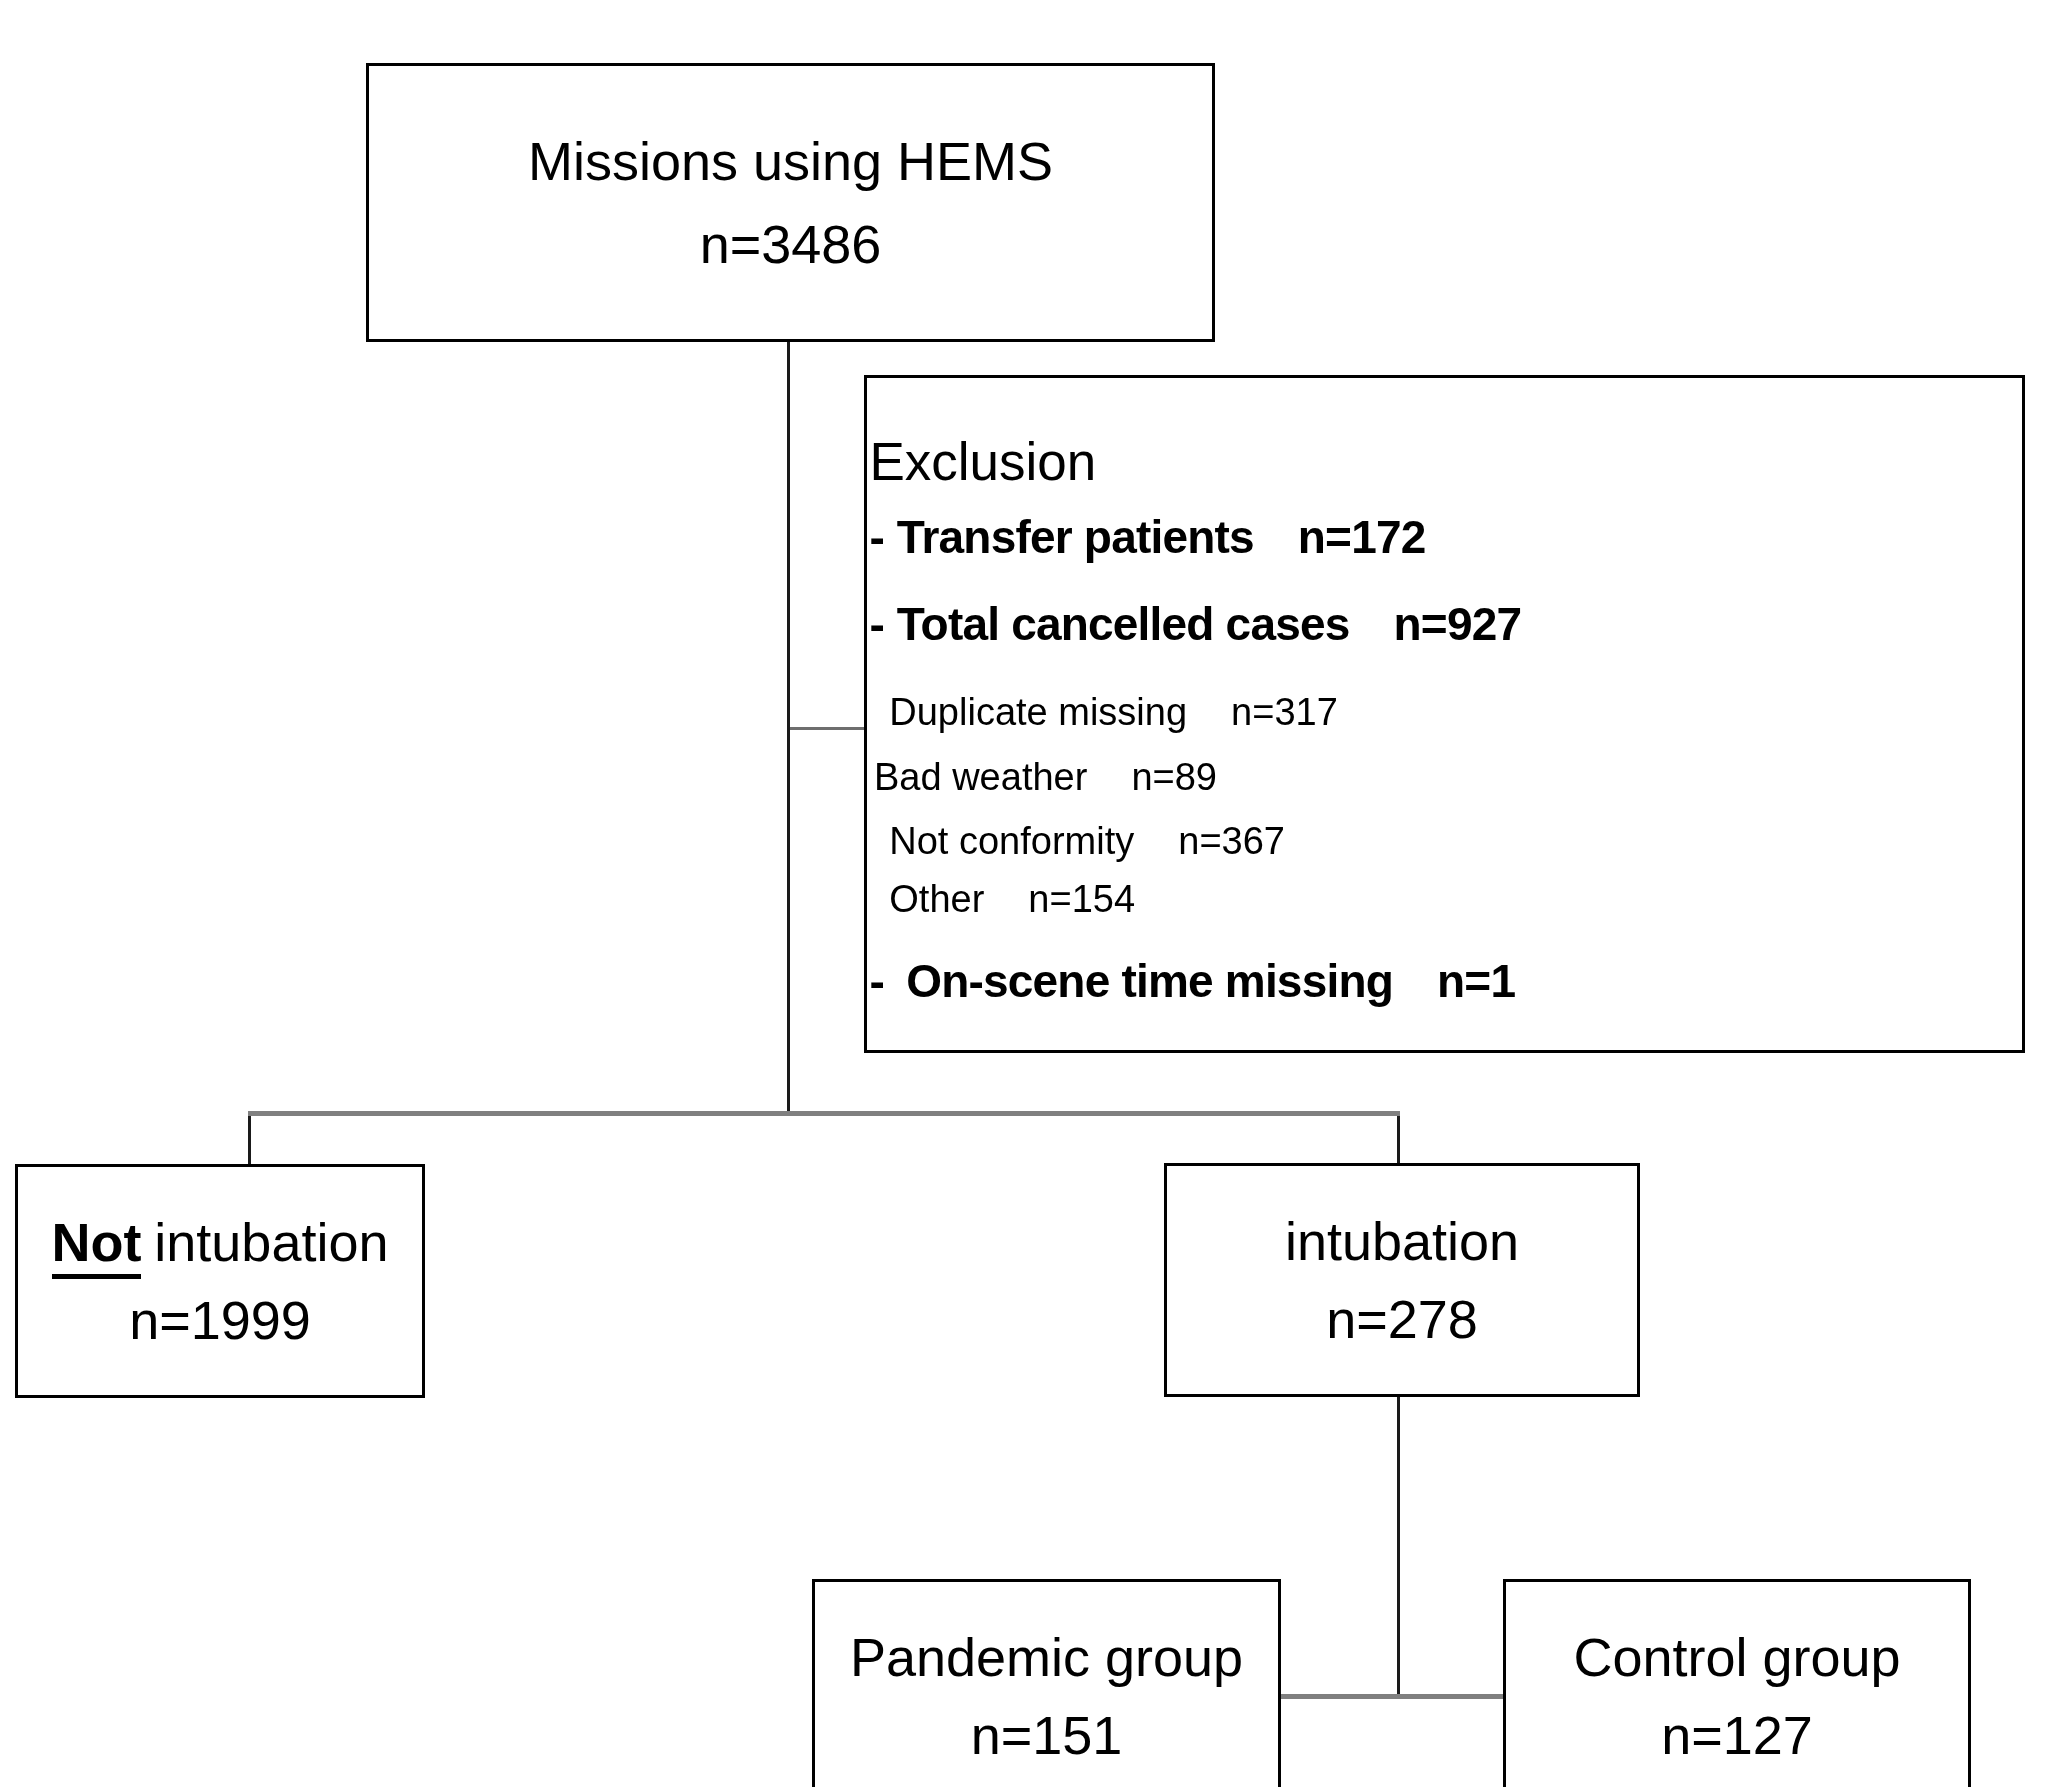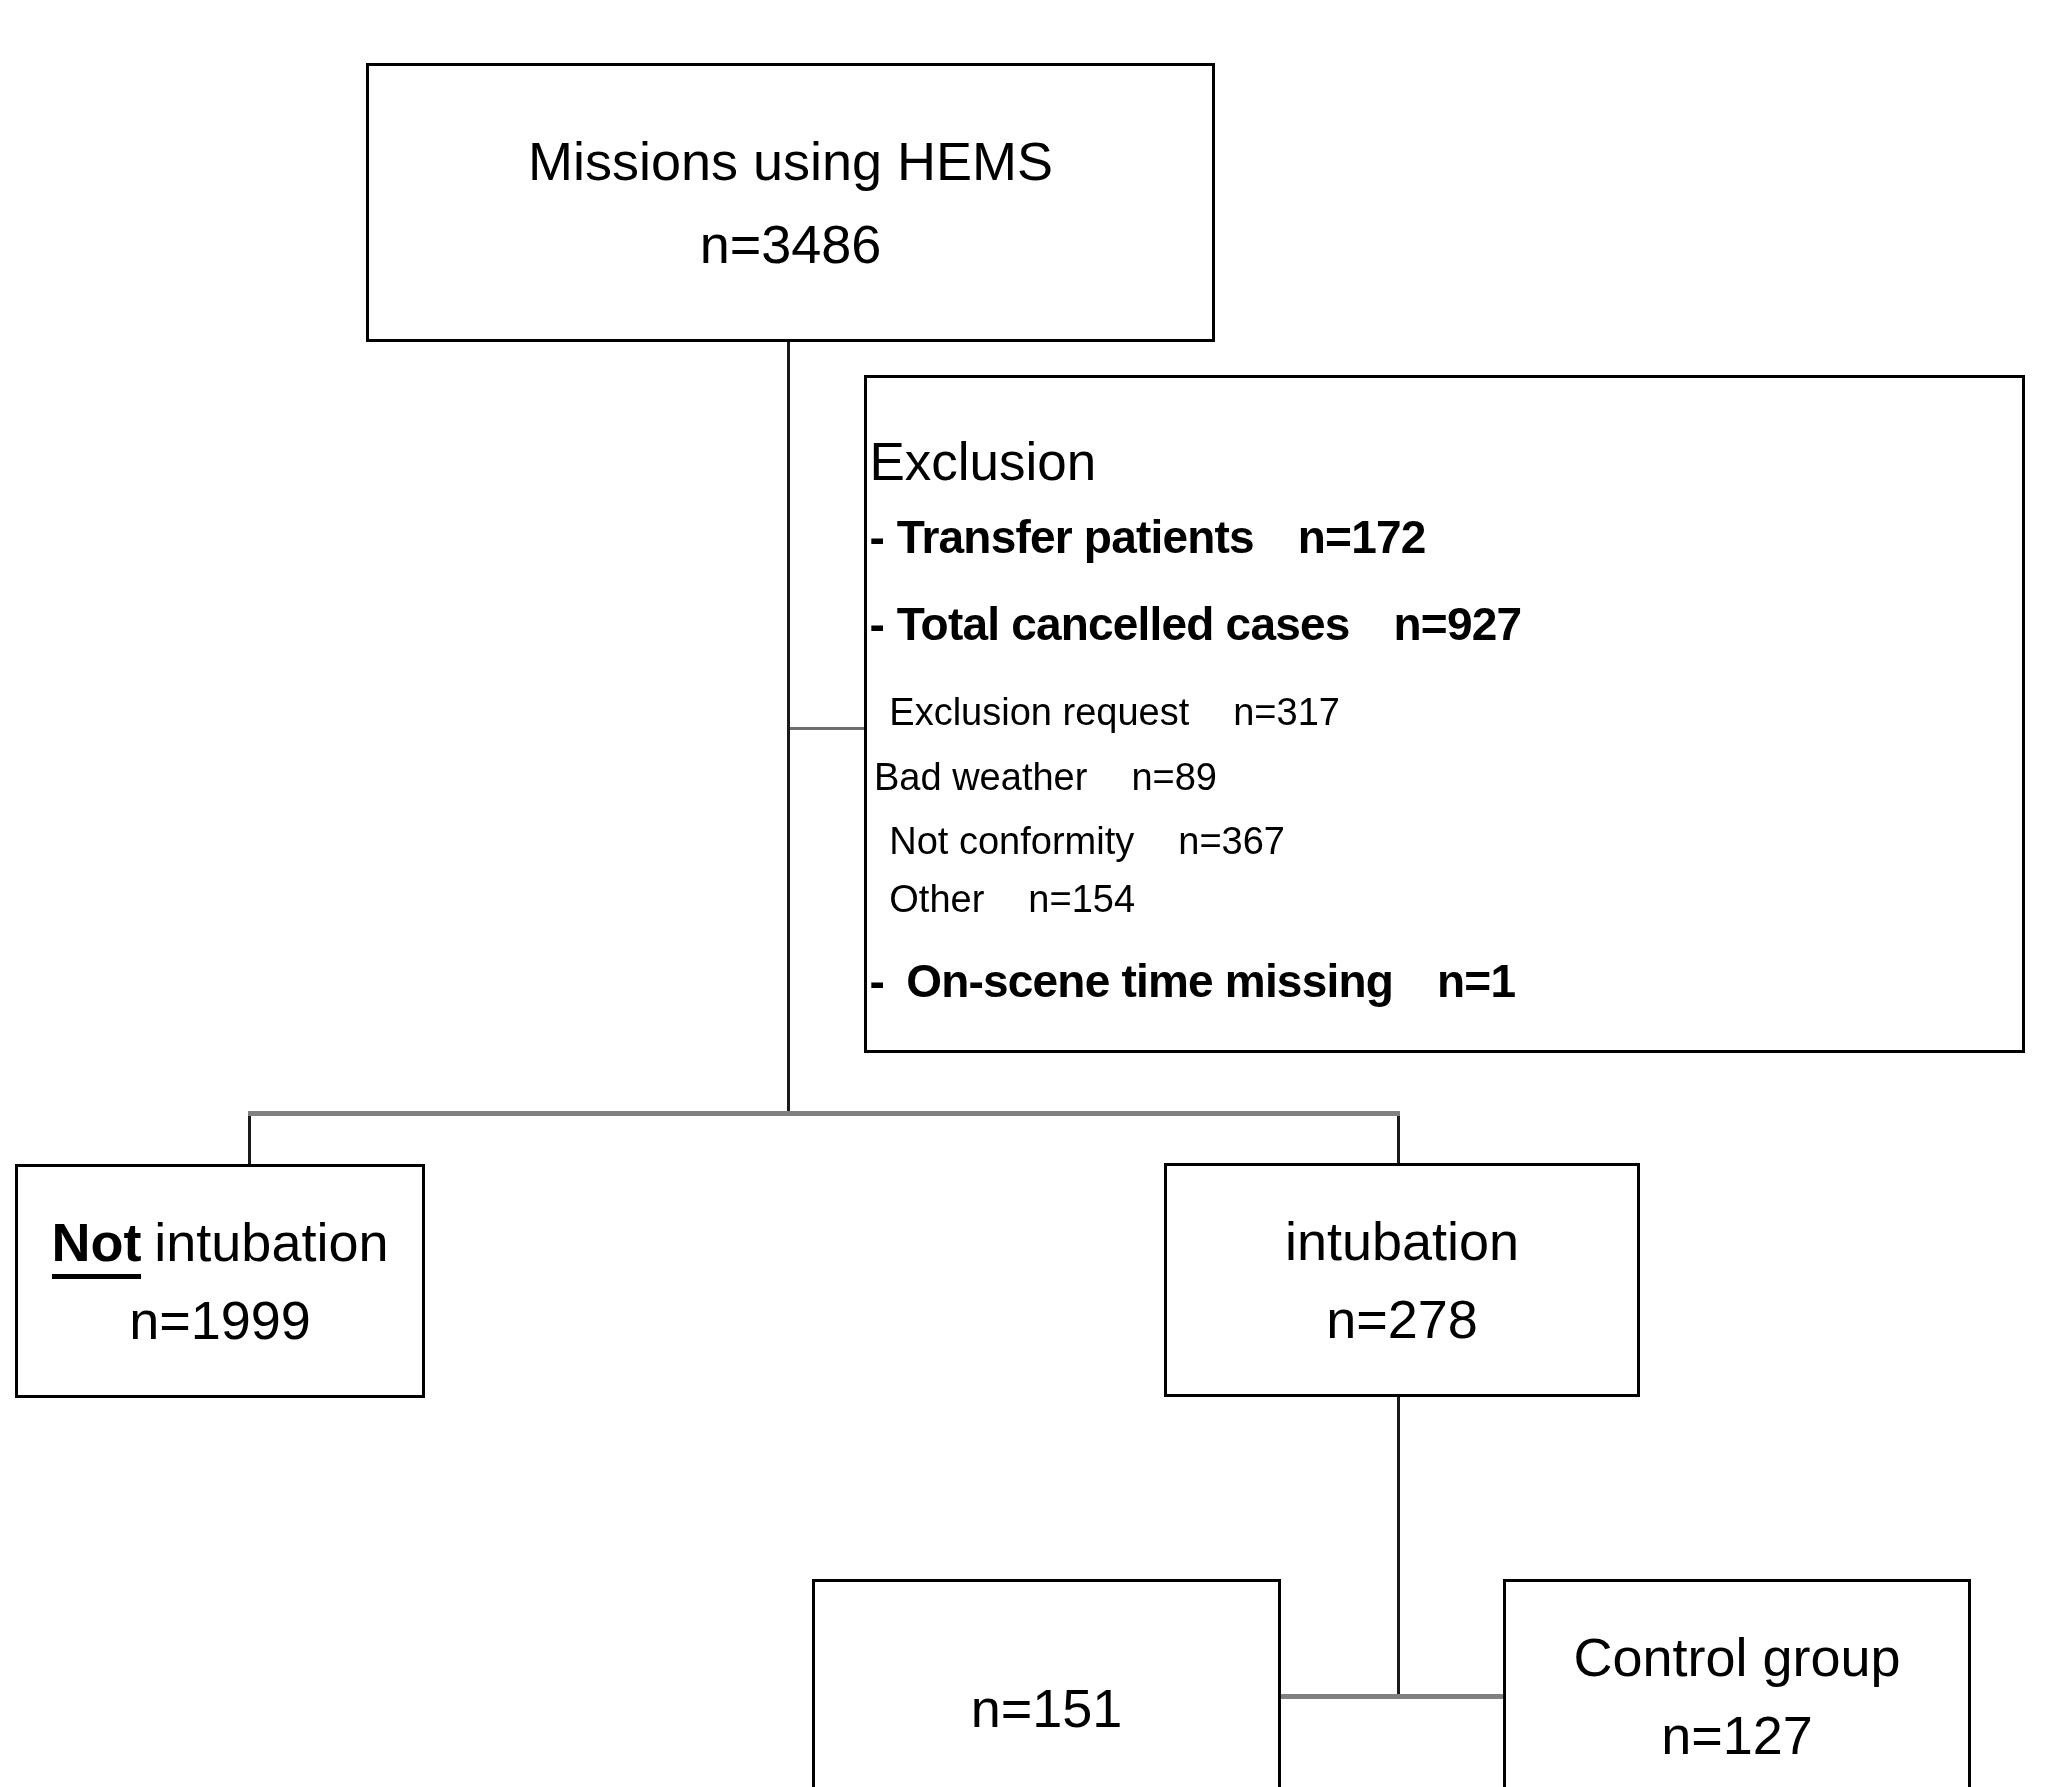--- a/index.html
+++ b/index.html
@@ -97,21 +97,21 @@
       <span class="excl-val-gap">n=172</span>
     </div>
 
     <div class="excl-row excl-bold" style="left:2.4px; top:218px;">
       <span>-</span>
       <span class="excl-lbl-gap">Total cancelled cases</span>
       <span class="excl-val-gap">n=927</span>
     </div>
 
     <div class="excl-row excl-sub" style="left:22.3px; top:310px;">
-      <span>Exclusion request</span>
+      <span>Duplicate missing</span>
       <span class="excl-val-gap">n=317</span>
     </div>
 
     <div class="excl-row excl-sub" style="left:7px; top:375px;">
       <span>Bad weather</span>
       <span class="excl-val-gap">n=89</span>
     </div>
 
     <div class="excl-row excl-sub" style="left:22.3px; top:439px;">
       <span>Not conformity</span>
@@ -138,20 +138,21 @@
     <div class="box-line">n=1999</div>
   </div>
 
   <div class="box" style="left:1164px; top:1115px; width:476px; height:234px;">
     <div class="box-line">intubation</div>
     <div class="box-gap" style="height:24px;"></div>
     <div class="box-line">n=278</div>
   </div>
 
   <div class="box" style="left:812px; top:1531px; width:469px; height:234px;">
+    <div class="box-line">Pandemic group</div>
     <div class="box-gap" style="height:24px;"></div>
     <div class="box-line">n=151</div>
   </div>
 
   <div class="box" style="left:1503px; top:1531px; width:468px; height:234px;">
     <div class="box-line">Control group</div>
     <div class="box-gap" style="height:24px;"></div>
     <div class="box-line">n=127</div>
   </div>
 

